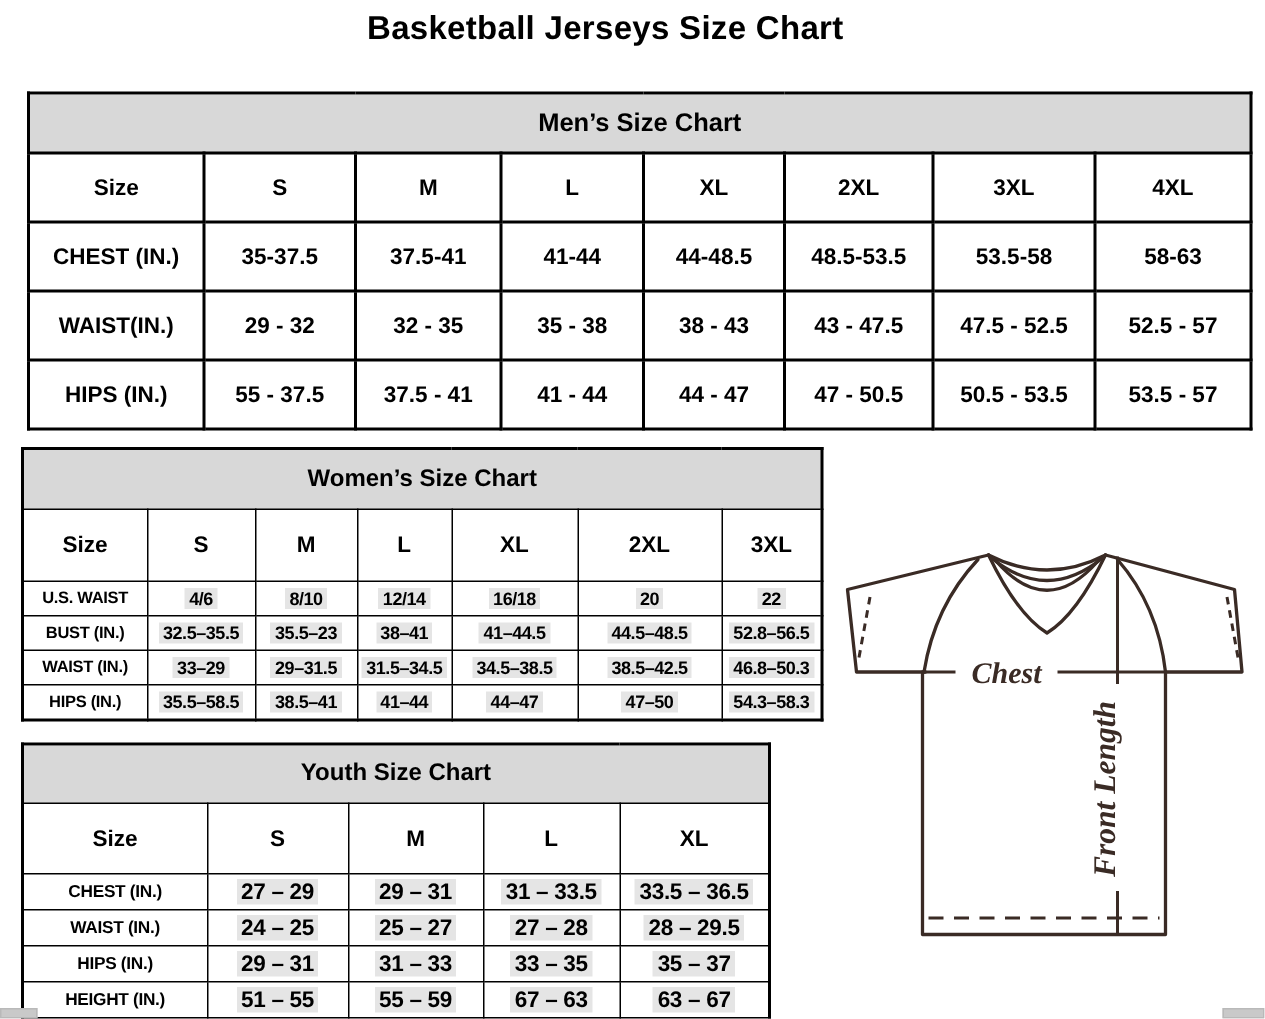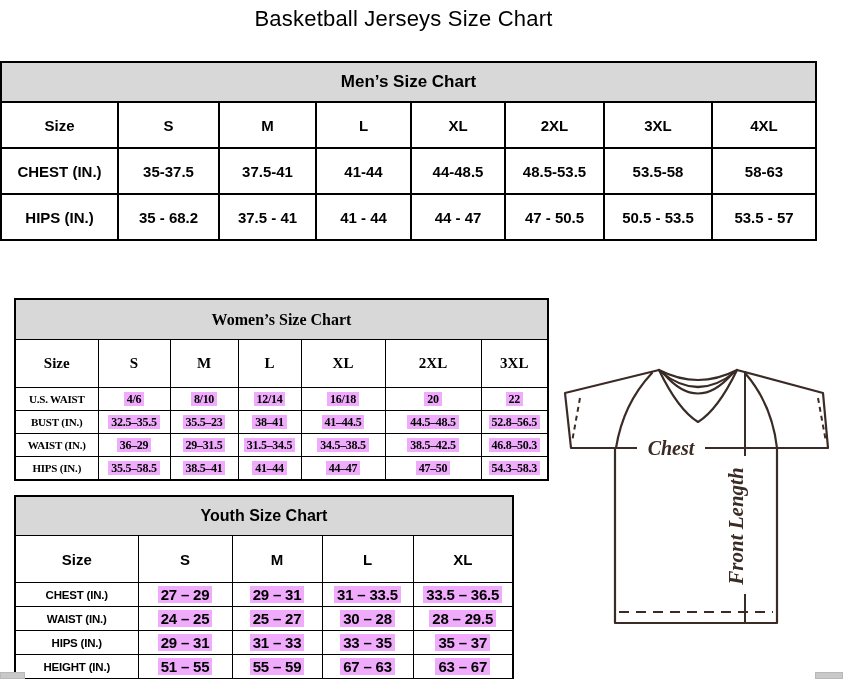--- a/index.html
+++ b/index.html
@@ -5,49 +5,49 @@
   html,body { margin:0; padding:0; }
   body {
     width:843px; height:679px; position:relative; background:#ffffff;
     font-family:"Liberation Sans","DejaVu Sans",sans-serif; color:#000;
     overflow:hidden;
   }
   .abs { position:absolute; }
 
   #page-title {
     left:0; top:6px; width:807px; text-align:center;
-    font-size:22px; font-weight:normal; letter-spacing:0.2px;
+    font-size:22px; font-weight:bold; letter-spacing:0.2px;
   }
 
   table { border-collapse:collapse; table-layout:fixed; }
   td { text-align:center; vertical-align:middle; padding:0; overflow:hidden; }
 
   
-  .men { left:0; top:61px; }
+  .men { left:18px; top:61px; }
   .men td { border:2px solid #000; font-weight:bold; font-size:15px; }
   .men .band td { background:#d8d8d8; font-size:17px; height:38px; }
   .men .hdr td { height:44px; font-size:15px; }
   .men .data td { height:44px; }
 
   
   .sub { background:#fff; }
   .sub td { border:1.5px solid #000; font-weight:bold; }
   .sub { border:2px solid #000; }
   .sub .band td { background:#d8d8d8; font-size:16px; }
   .women .band td { height:39px; }
   .women .hdr td { height:47px; font-size:15px; }
   .women .data td { height:22px; font-size:12px; letter-spacing:-0.3px; }
   .women .data td.lbl { font-size:11px; letter-spacing:-0.2px; }
 
   .youth .band td { height:38px;margin-top:32px; }
   .youth .hdr td { height:46px; font-size:15px; }
   .youth .data td { height:23px; font-size:15px; letter-spacing:-0.2px; }
   .youth .data td.lbl { font-size:11.5px; }
 
-  .hl { background:#f0abfc; padding:0 3px; }
+  .hl { background:#e5e5e5; padding:0 3px; }
 
   
   #jersey { left:555px; top:360px; }
 
   
   .scroll-frag { height:7px; top:672px; background:#c9c9c9; border:1px solid #b9b9b9; box-sizing:border-box; }
   #scroll-frag-left  { left:0; width:25px; }
   #scroll-frag-right { left:815px; width:28px; }
 </style>
 </head>
@@ -84,33 +84,43 @@
     <td>CHEST (IN.)</td>
     <td>35-37.5</td>
     <td>37.5-41</td>
     <td>41-44</td>
     <td>44-48.5</td>
     <td>48.5-53.5</td>
     <td>53.5-58</td>
     <td>58-63</td>
   </tr>
   <tr class="data">
+    <td>WAIST(IN.)</td>
+    <td>29 - 32</td>
+    <td>32 - 35</td>
+    <td>35 - 38</td>
+    <td>38 - 43</td>
+    <td>43 - 47.5</td>
+    <td>47.5 - 52.5</td>
+    <td>52.5 - 57</td>
+  </tr>
+  <tr class="data">
     <td>HIPS (IN.)</td>
-    <td>35 - 68.2</td>
+    <td>55 - 37.5</td>
     <td>37.5 - 41</td>
     <td>41 - 44</td>
     <td>44 - 47</td>
     <td>47 - 50.5</td>
     <td>50.5 - 53.5</td>
     <td>53.5 - 57</td>
   </tr>
 </tbody>
   </table>
 
-<table class="abs sub women" style="left:14px; top:298px;font-family:Liberation Serif, serif;">
+<table class="abs sub women" style="left:14px; top:298px;">
   <colgroup>
     <col style="width:83px">
       <col style="width:72px">
       <col style="width:68px">
       <col style="width:63px">
     <col style="width:84px">
       <col style="width:96px">
       <col style="width:67px">
   </colgroup>
   <tbody>
@@ -139,21 +149,21 @@
     <td class="lbl">BUST (IN.)</td>
     <td><span class="hl">32.5–35.5</span></td>
     <td><span class="hl">35.5–23</span></td>
     <td><span class="hl">38–41</span></td>
     <td><span class="hl">41–44.5</span></td>
     <td><span class="hl">44.5–48.5</span></td>
     <td><span class="hl">52.8–56.5</span></td>
   </tr>
   <tr class="data">
     <td class="lbl">WAIST (IN.)</td>
-    <td><span class="hl">36–29</span></td>
+    <td><span class="hl">33–29</span></td>
     <td><span class="hl">29–31.5</span></td>
     <td><span class="hl">31.5–34.5</span></td>
     <td><span class="hl">34.5–38.5</span></td>
     <td><span class="hl">38.5–42.5</span></td>
     <td><span class="hl">46.8–50.3</span></td>
   </tr>
   <tr class="data">
     <td class="lbl">HIPS (IN.)</td>
     <td><span class="hl">35.5–58.5</span></td>
     <td><span class="hl">38.5–41</span></td>
@@ -188,21 +198,21 @@
     <td class="lbl">CHEST (IN.)</td>
     <td><span class="hl">27 – 29</span></td>
     <td><span class="hl">29 – 31</span></td>
     <td><span class="hl">31 – 33.5</span></td>
     <td><span class="hl">33.5 – 36.5</span></td>
   </tr>
   <tr class="data">
     <td class="lbl">WAIST (IN.)</td>
     <td><span class="hl">24 – 25</span></td>
     <td><span class="hl">25 – 27</span></td>
-    <td><span class="hl">30 – 28</span></td>
+    <td><span class="hl">27 – 28</span></td>
     <td><span class="hl">28 – 29.5</span></td>
   </tr>
   <tr class="data">
     <td class="lbl">HIPS (IN.)</td>
     <td><span class="hl">29 – 31</span></td>
     <td><span class="hl">31 – 33</span></td>
     <td><span class="hl">33 – 35</span></td>
     <td><span class="hl">35 – 37</span></td>
   </tr>
   <tr class="data">

